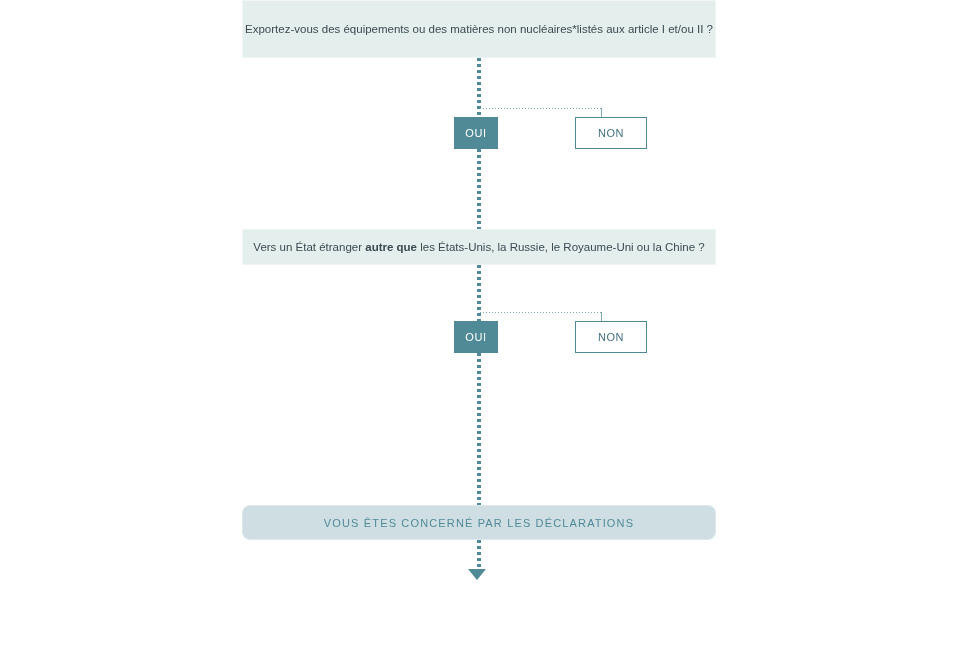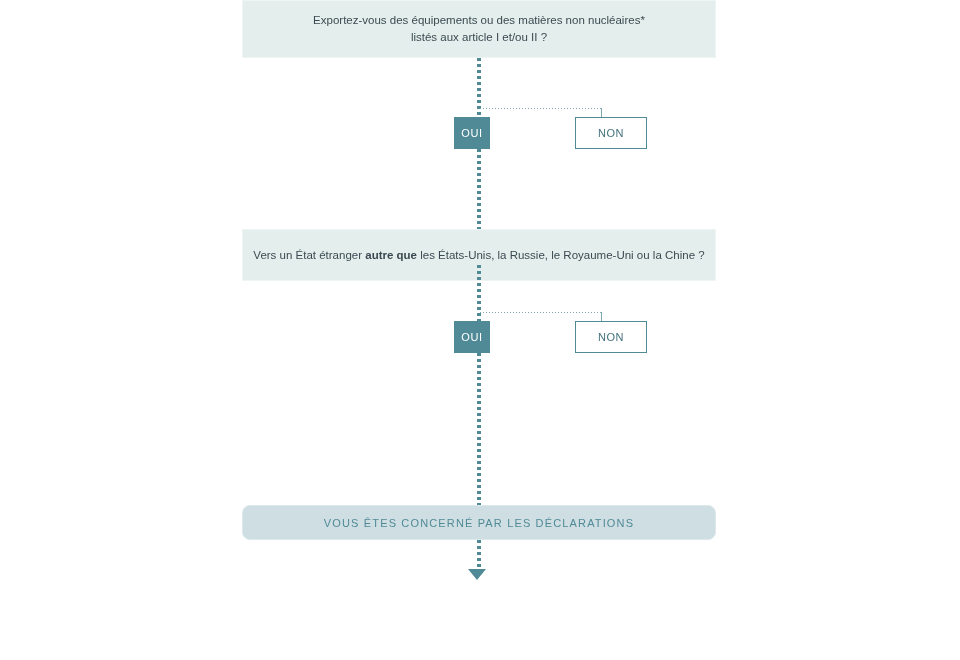--- a/index.html
+++ b/index.html
@@ -23,36 +23,36 @@
     height: 660px;
   }
 
   
   .wide-box {
     position: absolute;
     left: 242px;
     width: 474px;
     box-sizing: border-box;
     display: flex;
-    flex-direction: column;
+    flex-direction: row;
     align-items: center;
     justify-content: center;
     text-align: right;
   }
 
   .q-box {
     background: #e4eeec;
     border: 1px solid #eef5f4;
     color: #3b4a52;
     font-size: 11.5px;
     line-height: 17px;
   }
 
   #question-1 { top: 0px; height: 58px; }
-  #question-2 { top: 229px; height: 52px; }
+  #question-2 { top: 229px; height: 36px; }
 
   .q-line { display: block; }
   .q-line b { font-weight: bold; }
 
   .result-box {
     background: #cfdee3;
     border: 1px solid #dde8ec;
     color: #4f8a96;
     font-size: 11px;
     letter-spacing: 1.15px;
@@ -75,21 +75,21 @@
     box-sizing: border-box;
     display: flex;
     align-items: center;
     justify-content: center;
     font-size: 11px;
     letter-spacing: .6px;
   }
   .chip-yes {
     background: #4f8a96;
     color: #ffffff;
-    width: 36px;
+    width: 44px;
     height: 32px;
     left: 454px;
   }
   .chip-no {
     background: #ffffff;
     border: 1px solid #4f8a96;
     color: #44717c;
     width: 72px;
     height: 32px;
     left: 575px;

